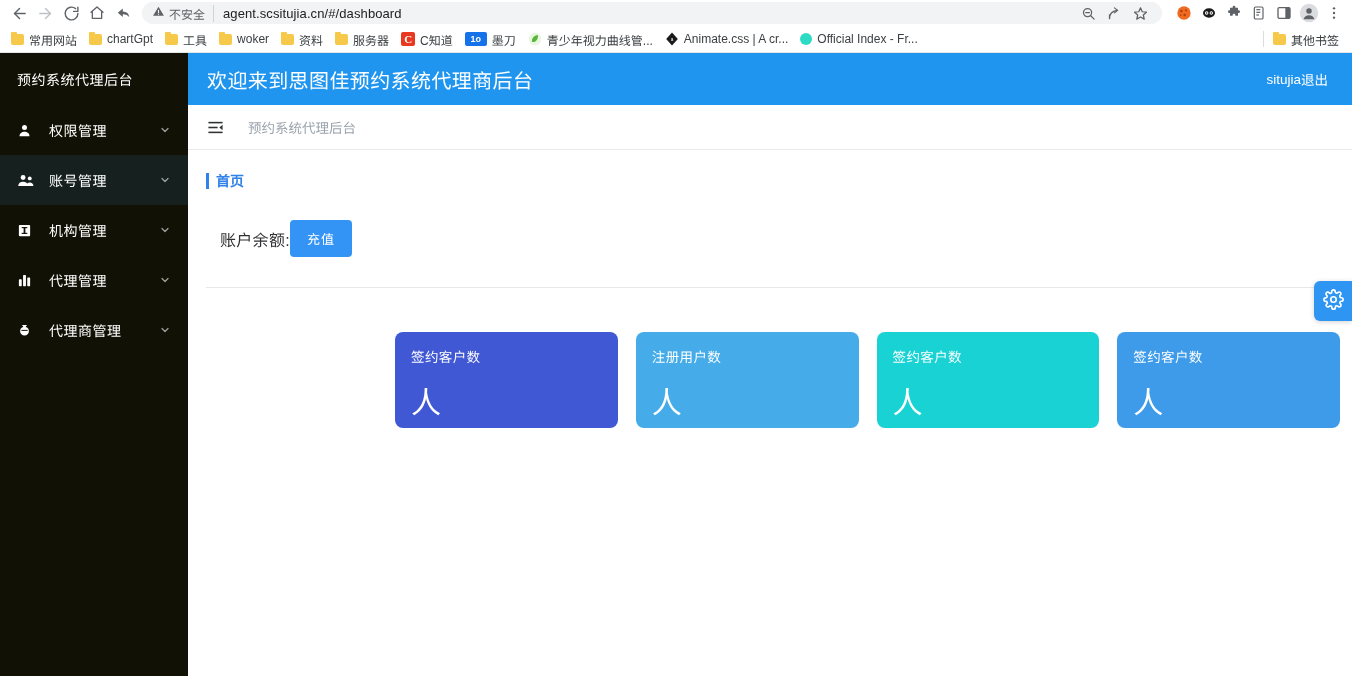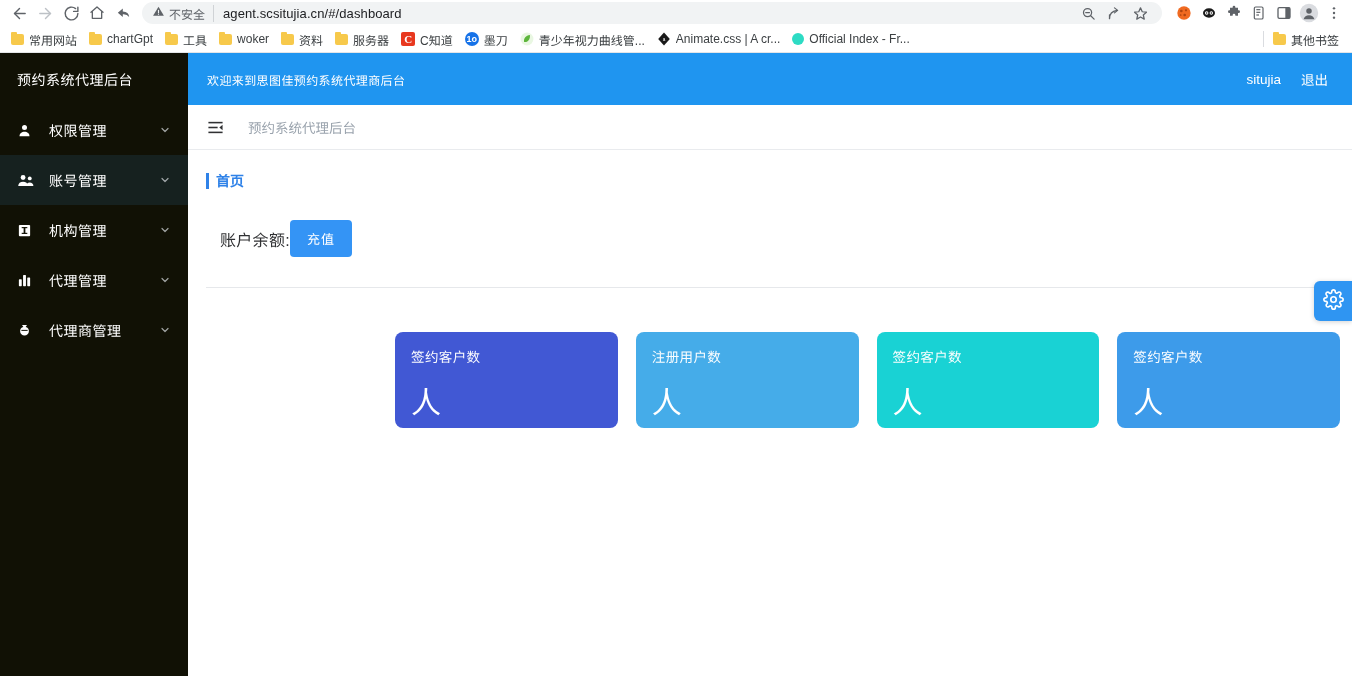--- a/index.html
+++ b/index.html
@@ -109,21 +109,21 @@
     width: 6px; height: 3px;
     background: #f7c94b;
     border-radius: 1px 1px 0 0;
   }
   .fav-c {
     width: 14px; height: 14px; background: #e8381f; border-radius: 2px;
     color: #fff; font-size: 11px; line-height: 14px; text-align: center;
     font-weight: bold; font-family: "Liberation Serif", serif;
   }
   .fav-mo {
-    width: 14px; height: 14px; background: #1672e8; border-radius: 7px;
+    width: 22px; height: 14px; background: #1672e8; border-radius: 2px;
     color: #fff; font-size: 9px; line-height: 14px; text-align: center;
     font-weight: bold;
   }
   .fav-leaf { width:14px; height:14px; }
   .fav-dia { width:14px; height:14px; }
   .fav-dot { width: 12px; height: 12px; border-radius: 50%; background: #2ddbc4; }
   .bm-sep { width: 1px; height: 16px; background: #dadce0; margin: 0 4px; flex: 0 0 auto;}
   .bm-right { margin-left: auto; display: flex; align-items: center; flex: 0 0 auto;}
 
   
@@ -179,22 +179,22 @@
 
   .topbar {
     height: 52px;
     flex: 0 0 52px;
     background: #1f95f0;
     display: flex;
     align-items: center;
     padding: 0 24px 0 19px;
     color: #ffffff;
   }
-  .topbar-title { font-size: 12px; letter-spacing: .4px; }
-  .topbar-right { margin-left: auto; display: flex; align-items: center; gap: 20px; font-size: 13.5px; }
+  .topbar-title { font-size: 20px; letter-spacing: .4px; }
+  .topbar-right { margin-left: auto; display: flex; align-items: center; gap: 0; font-size: 13.5px; }
   .topbar-right span { cursor: pointer; }
 
   .breadcrumb-bar {
     height: 45px;
     flex: 0 0 45px;
     background: #ffffff;
     border-bottom: 1px solid #e9ebee;
     display: flex;
     align-items: center;
     padding-left: 16px;

